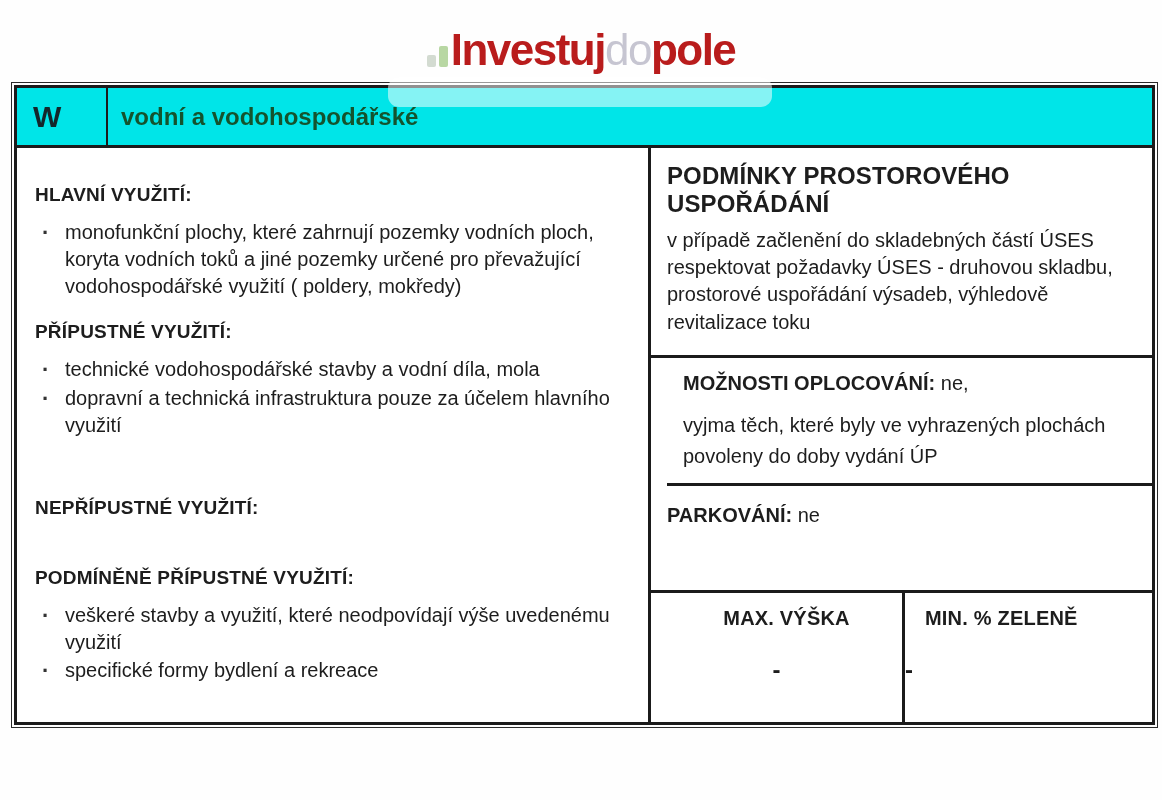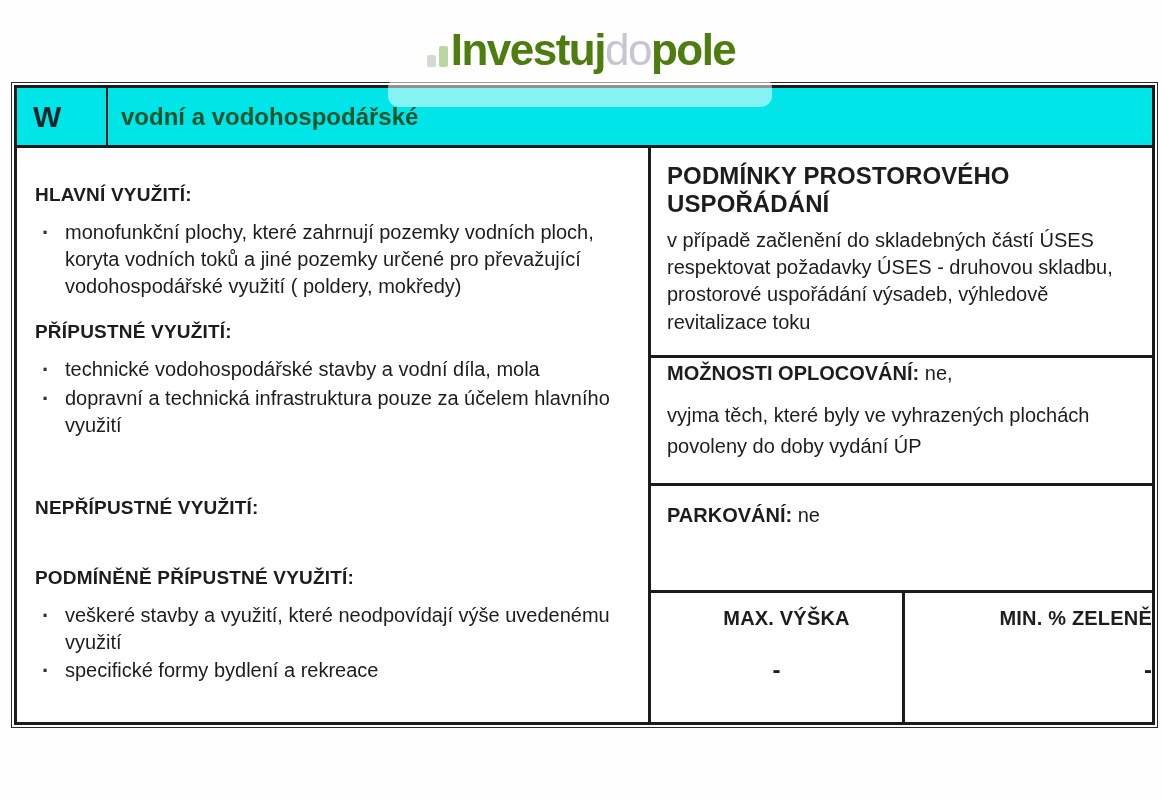--- a/index.html
+++ b/index.html
@@ -18,21 +18,21 @@
     position: absolute; top: 20px; left: 0; right: 0;
     display: flex; justify-content: center; align-items: flex-end;
     height: 52px; user-select: none;
   }
   .logo-icon { display: inline-flex; align-items: flex-end; gap: 3px; margin-right: 3px; padding-bottom: 5px; }
   .logo-icon i { display: block; border-radius: 2px; }
   .logo-icon .b1 { width: 9px; height: 12px; background: #d3dbd1; }
   .logo-icon .b2 { width: 9px; height: 21px; background: #b8d7a3; }
   .logo-strong, .logo-light {
     font-size: 44px; line-height: 1; letter-spacing: -1.5px; font-weight: 800;
-    color: #4d7c0f;
+    color: #b91c1c;
   }
   .logo-light { font-weight: 400; color: #c6c5d1; }
 
   
   .tbl {
     position: absolute; left: 14px; top: 85px;
     width: 1141px; height: 640px;
     border: 3px solid #1b1b1b;
     outline: 1px solid #2a2a2a;
     outline-offset: 2px;
@@ -62,25 +62,25 @@
   .body-row { flex: 1; display: flex; min-height: 0; }
   .left-cell {
     width: 634px; flex: 0 0 634px;
     border-right: 3px solid #1b1b1b;
     padding: 10px 20px 10px 18px;
     overflow: hidden;
   }
   .right-col { flex: 1; display: flex; flex-direction: column; min-width: 0; }
   .r-cell { padding: 12px 16px; overflow: hidden; }
   .r1 { flex: 0 0 210px; border-bottom: 3px solid #1b1b1b; }
-  .r2 { flex: 0 0 128px; border-bottom: 3px solid #1b1b1b; padding-top: 4px; }
+  .r2 { flex: 0 0 128px; border-bottom: 3px solid #1b1b1b; padding-top: 14px; margin-left: 16px; }
   .r3 { flex: 0 0 107px; border-bottom: 3px solid #1b1b1b; padding-top: 18px; }
   .r4 { flex: 1; display: flex; padding: 0; }
   .r4a { width: 254px; flex: 0 0 254px; border-right: 3px solid #1b1b1b; text-align: center; }
-  .r4b { flex: 1; text-align: right; }
+  .r4b { flex: 1; text-align: left; }
 
   
   .u-title {
     font-size: 19px; font-weight: bold;
     text-decoration: underline;
     text-decoration-thickness: 2px;
     text-underline-offset: 4px;
     margin-top: 8px;
     letter-spacing: 0.2px;
   }

